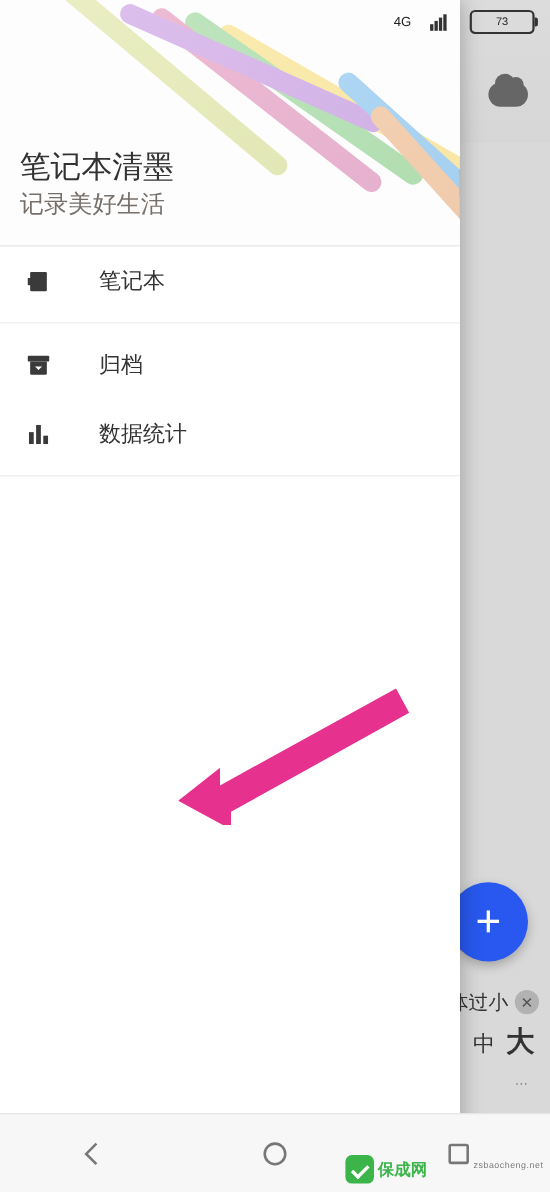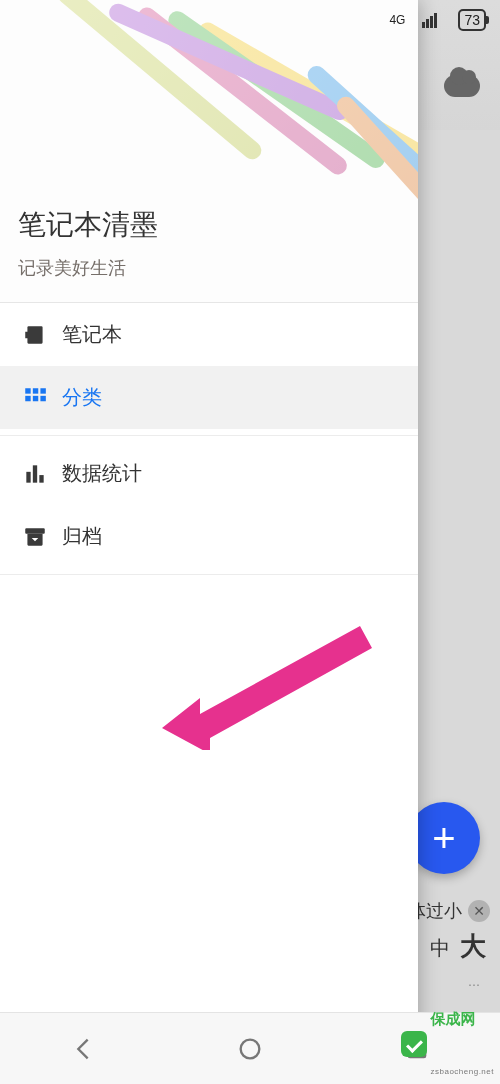--- a/index.html
+++ b/index.html
@@ -16,67 +16,67 @@
   .backdrop .bottom-text { position:absolute; bottom:120px; right:10px; text-align:right; }
   .backdrop .bottom-text .line1 { font-size:18px; color:#333; display:flex; align-items:center; justify-content:flex-end; gap:6px;}
   .backdrop .bottom-text .close { width:22px;height:22px;border-radius:50%;background:rgba(0,0,0,.18);display:inline-flex;align-items:center;justify-content:center;font-size:14px;color:#555;}
   .backdrop .bottom-text .line2 { font-size:20px; color:#333; margin-top:6px; letter-spacing:4px;font-family:Liberation Mono, monospace;}
   .backdrop .bottom-text .line2 .big { font-size:26px; font-weight:600; margin-left:6px;}
   .backdrop .ad-dots { position:absolute; bottom:92px; right:18px; font-size:12px; color:#888; letter-spacing:2px;}
 
   
   .status { position:absolute; top:0; left:0; right:0; height:40px; display:flex; align-items:center; justify-content:flex-end; padding:0 14px; gap:21px; color:#222; font-size:15px; z-index:30; }
   .status .ico { display:inline-flex; align-items:center; }
-  .status .batt { border:2px solid #333; border-radius:5px; padding:1px 4px 0; font-size:14px; line-height:17px; position:relative;}
+  .status .batt { border:2px solid #333; border-radius:5px; padding:1px 22px 0; font-size:10px; line-height:17px; position:relative;}
   .status .batt:after{content:"";position:absolute;right:-5px;top:5px;width:3px;height:8px;background:#333;border-radius:0 2px 2px 0;}
   .status .sig4g { font-size:12px; line-height:12px; display:flex; flex-direction:column; align-items:center; margin-right:-4px;}
   .status .sigbars { display:inline-flex; align-items:flex-end; gap:1px; }
   .status .sigbars span{ width:3px; background:#333; }
   .status .sigbars span:nth-child(1){height:6px;} .status .sigbars span:nth-child(2){height:9px;}
   .status .sigbars span:nth-child(3){height:12px;} .status .sigbars span:nth-child(4){height:15px;}
 
   
   .drawer { position:absolute; top:0; left:0; bottom:0; width:418px; background:#fff; box-shadow: 2px 0 18px rgba(0,0,0,.25); z-index:20; display:flex; flex-direction:column; }
-  .drawer-header { height:303px; position:relative; overflow:hidden; background:#fafafa; border-bottom:1px solid #e6e6e6; }
+  .drawer-header { height:224px; position:relative; overflow:hidden; background:#fafafa; border-bottom:1px solid #e6e6e6; }
   
   .pencil { position:absolute; width:260px; height:18px; border-radius:9px; transform-origin:left center; }
   .p1{ background:linear-gradient(90deg,#f3d14b,#f0c93a); top:18px; left:200px; transform:rotate(30deg);}
   .p2{ background:linear-gradient(90deg,#6ec36d,#55b553); top:6px; left:170px; transform:rotate(35deg);}
   .p3{ background:linear-gradient(90deg,#d8679f,#c65393); top:2px; left:140px; transform:rotate(38deg);}
   .p4{ background:linear-gradient(90deg,#b26fd6,#9d57c8); top:0; left:110px; transform:rotate(24deg);}
   .p5{ background:linear-gradient(90deg,#4aa3e6,#2f8fd8); top:60px; left:310px; transform:rotate(42deg);}
   .p6{ background:linear-gradient(90deg,#e49552,#d7813d); top:90px; left:340px; transform:rotate(48deg);}
   .p7{ background:linear-gradient(90deg,#d0d97a,#c1cb60); top:-20px; left:60px; transform:rotate(40deg);}
   
   .drawer-header:after{content:"";position:absolute;inset:0;background:rgba(255,255,255,.55);}
   .drawer-title { position:absolute; left:18px; bottom:22px; z-index:2; }
   .drawer-title h1 { font-size:28px; font-weight:500; color:#333; }
-  .drawer-title p { font-size:18px; color:#766f6a; margin-top:12px; }
+  .drawer-title p { font-size:22px; color:#766f6a; margin-top:0; }
 
   .menu { flex:1; background:#fff; }
-  .menu-item { display:flex; align-items:center; height:63px; padding:0 20px; gap:12px; color:#333; font-size:20px; }
+  .menu-item { display:flex; align-items:center; height:63px; padding:0 20px; gap:40px; color:#333; font-size:20px; }
   .menu-item.active { background:#f1f1f1; color:#1976f2; }
   .menu-item.active .mi-icon svg,.menu-item.active .mi-icon{ color:#1976f2; }
   .mi-icon { width:30px; height:30px; display:flex; align-items:center; justify-content:center; color:#3a3a3a; }
   .mi-icon svg { width:26px; height:26px; }
   .sep { height:1px; background:#ececec; margin:6px 0; }
 
   
   .arrow { position:absolute; left:162px; top:610px; width:210px; height:140px; z-index:25; pointer-events:none;}
 
   
   .navbar { position:absolute; left:0; right:0; bottom:0; height:72px; background:#f7f7f7; display:flex; align-items:center; justify-content:space-around; z-index:40; border-top:1px solid #e4e4e4;}
   .nav-btn { width:30px; height:30px; color:#666; display:flex; align-items:center; justify-content:center; }
   .nav-btn svg{ width:28px; height:28px; }
 
   
   .watermark { position:absolute; right:6px; bottom:8px; z-index:60; display:flex; align-items:center; gap:4px; }
   .wm-badge { width:26px; height:26px; background:#3bb54a; border-radius:6px; position:relative; }
   .wm-badge:before{content:"";position:absolute;left:6px;top:9px;width:12px;height:6px;border-left:3px solid #fff;border-bottom:3px solid #fff;transform:rotate(-45deg);}
-  .wm-text { display:flex; flex-direction:column; line-height:1;gap:42px; }
+  .wm-text { display:flex; flex-direction:row; line-height:1;gap:42px; }
   .wm-text .t1{ font-size:15px; font-weight:700; color:#3bb54a; }
   .wm-text .t2{ font-size:8px; color:#7a7a7a; letter-spacing:.5px;}
 </style>
 </head>
 <body>
 
 <div class="screen">
 
   <div class="backdrop">
     <div class="top-strip">
@@ -152,58 +152,45 @@
       <div class="menu-item">
         <span class="mi-icon">
           <svg viewBox="0 0 24 24" fill="#3a3a3a">
               <rect x="5" y="4" width="14" height="16" rx="1"></rect>
               <rect x="3" y="9" width="3" height="6" fill="#3a3a3a"></rect>
             </svg>
         </span>
         <span>笔记本</span>
       </div>
 
-      <div class="menu-item active">
+
+
+      <div class="sep"></div>
+
+      <div class="menu-item">
         <span class="mi-icon">
-          <svg viewBox="0 0 24 24" fill="#1976f2">
-              <rect x="3" y="3" width="5" height="5"></rect>
-              <rect x="10" y="3" width="5" height="5"></rect>
-              <rect x="17" y="3" width="5" height="5"></rect>
-              <rect x="3" y="10" width="5" height="5"></rect>
-              <rect x="10" y="10" width="5" height="5"></rect>
-              <rect x="17" y="10" width="5" height="5"></rect>
+          <svg viewBox="0 0 24 24" fill="#3a3a3a">
+              <rect x="3" y="4" width="18" height="5" rx="1"></rect>
+              <path d="M5 9h14v10a1 1 0 0 1-1 1H6a1 1 0 0 1-1-1zM9 13l3 3 3-3" fill="#3a3a3a"></path>
             </svg>
         </span>
-        <span>分类</span>
-      </div>
-
-
-      <div class="sep"></div>
+        <span>归档</span>
+      </div>
 
       <div class="menu-item">
         <span class="mi-icon">
           <svg viewBox="0 0 24 24" fill="#3a3a3a">
               <rect x="4" y="10" width="4" height="10"></rect>
               <rect x="10" y="4" width="4" height="16"></rect>
               <rect x="16" y="13" width="4" height="7"></rect>
             </svg>
         </span>
         <span>数据统计</span>
       </div>
 
-      <div class="menu-item">
-        <span class="mi-icon">
-          <svg viewBox="0 0 24 24" fill="#3a3a3a">
-              <rect x="3" y="4" width="18" height="5" rx="1"></rect>
-              <path d="M5 9h14v10a1 1 0 0 1-1 1H6a1 1 0 0 1-1-1zM9 13l3 3 3-3" fill="#3a3a3a"></path>
-            </svg>
-        </span>
-        <span>归档</span>
-      </div>
-
 
       <div class="sep"></div>
 
 
     </div>
   </div>
 
   <svg class="arrow" viewBox="0 0 210 140">
     <defs></defs>
     <polygon points="0,118 38,88 38,104 198,16 210,38 48,128 48,144" fill="#e6318e"></polygon>

